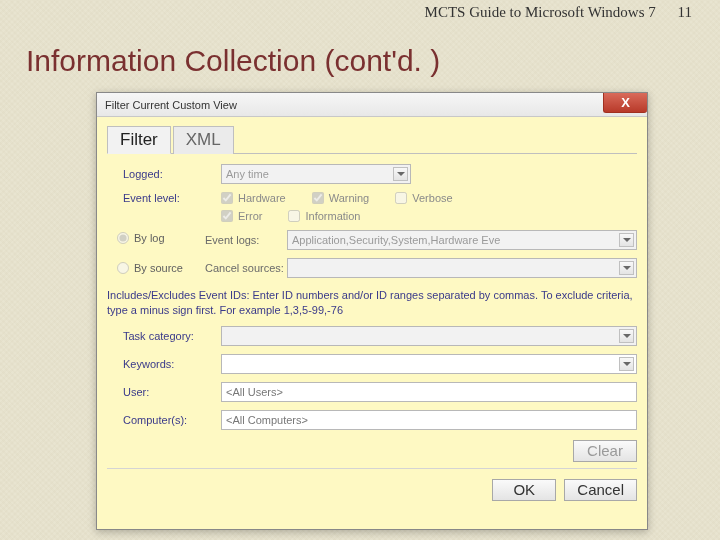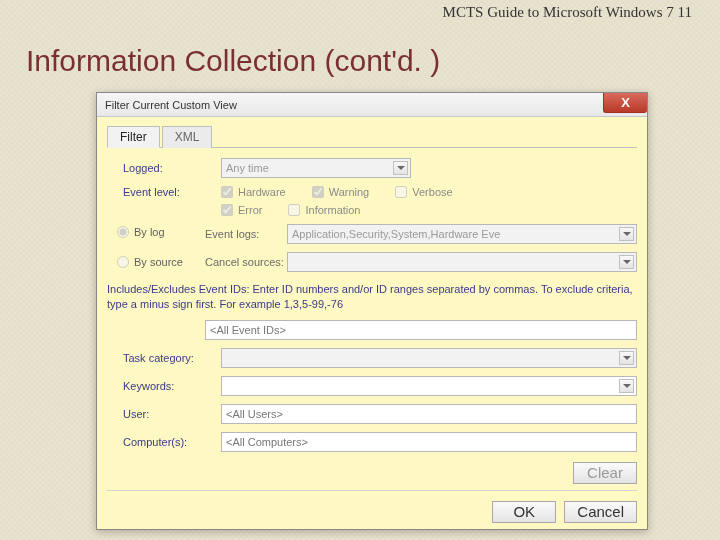--- a/index.html
+++ b/index.html
@@ -14,21 +14,21 @@
     position: relative;
     overflow: hidden;
   }
   .header-bar {
     position: absolute;
     top: 4px; right: 28px;
     font-family: Georgia, "Times New Roman", serif;
     font-size: 15px;
     color: #333;
   }
-  .header-bar .book { }
+  .header-bar .book { margin-right: 18px; }
   .slide-title {
     position: absolute;
     top: 44px; left: 26px;
     font-family: Arial, sans-serif;
     font-size: 30px;
     font-weight: 400;
     color: #7a3030;
   }
   .dialog {
     position: absolute;
@@ -75,21 +75,21 @@
     gap: 2px;
     border-bottom: 1px solid #bfbfbf;
     margin-bottom: 10px;
   }
   .tab {
     padding: 3px 12px;
     border: 1px solid #bfbfbf;
     border-bottom: none;
     background: #ebebeb;
     color: #666;
-    font-size: 12px;
+    font-size: 17px;
     position: relative;
     top: 1px;
     cursor: pointer;
   }
   .tab.active {
     background: #f2f2f2;
     color: #222;
     border-bottom: 1px solid #f2f2f2;
   }
   .row {
@@ -271,28 +271,20 @@
           <div class="combo disabled">
             <span></span>
             <span class="caret"></span>
           </div>
         </div>
       </div>
     </div>
 
     <div class="desc">Includes/Excludes Event IDs: Enter ID numbers and/or ID ranges separated by commas. To exclude criteria, type a minus sign first. For example 1,3,5-99,-76</div>
 
-    <div class="row full-combo-row">
-      <div class="lbl"></div>
-      <div class="field-area">
-        <div class="textfield">
-          <span>&lt;All Event IDs&gt;</span>
-        </div>
-      </div>
-    </div>
 
     <div class="row">
       <div class="lbl">Task category:</div>
       <div class="field-area">
         <div class="combo disabled">
           <span></span>
           <span class="caret"></span>
         </div>
       </div>
     </div>

